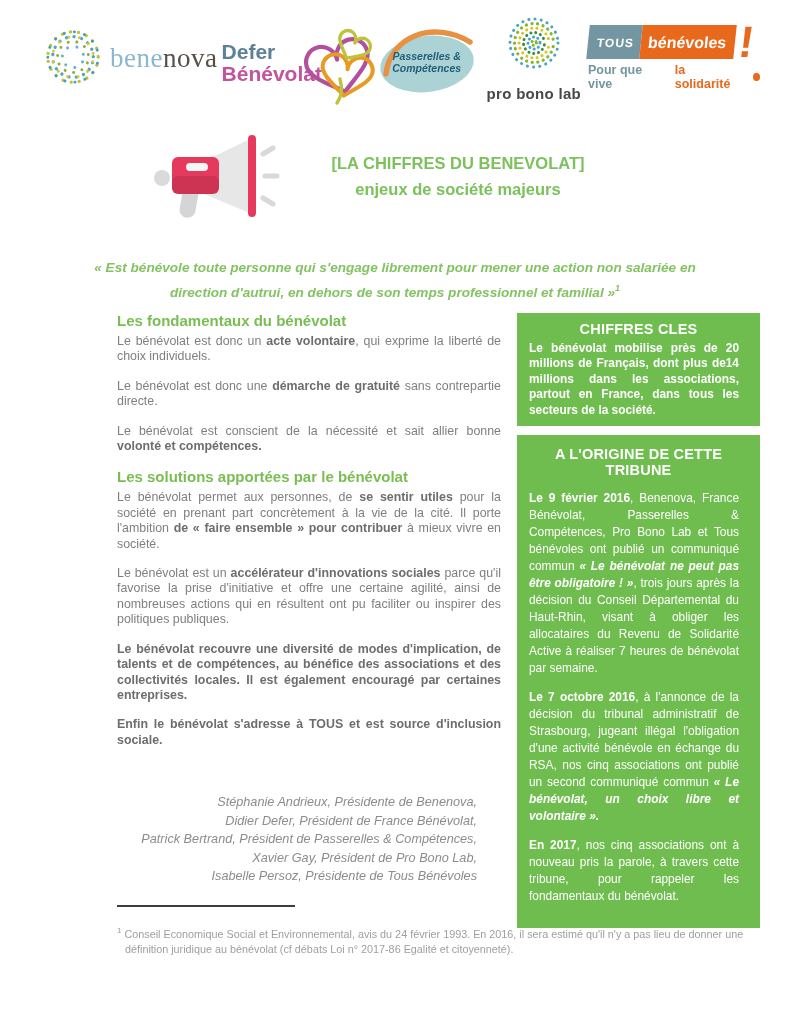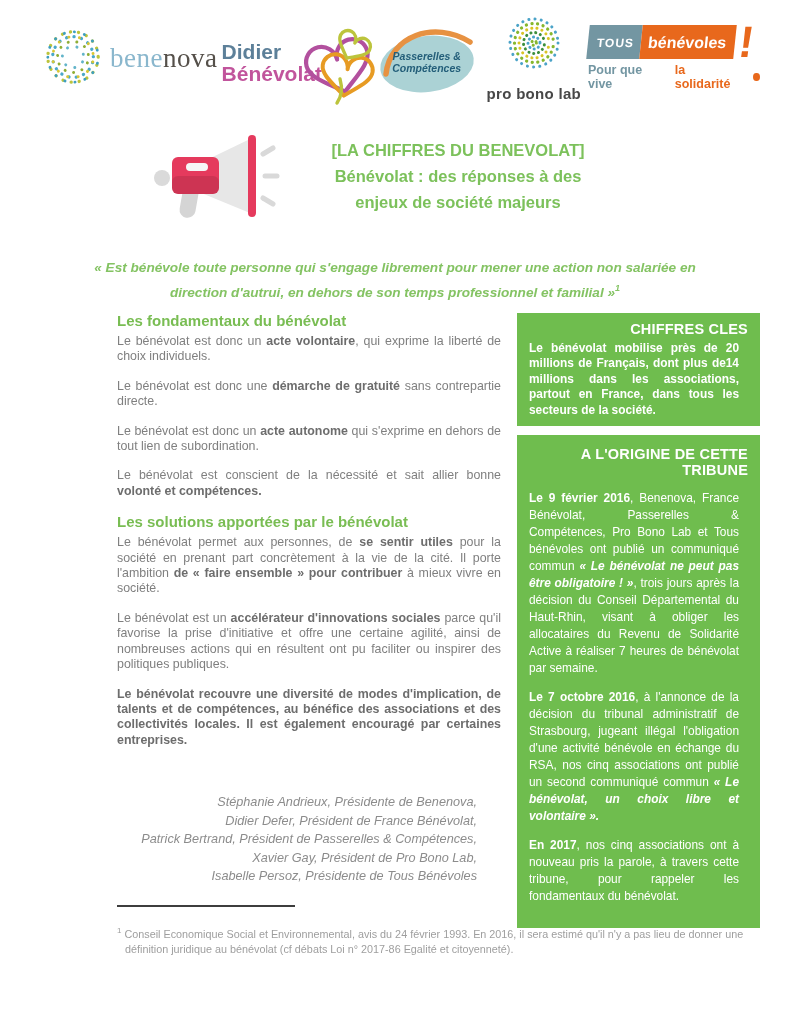--- a/index.html
+++ b/index.html
@@ -61,21 +61,21 @@
   .para .b{font-weight:bold;color:#6d6d6d;}
 
   .signatures{position:absolute;top:793px;left:117px;width:360px;text-align:right;
               font-style:italic;color:#8c8c8c;font-size:12.7px;line-height:18.6px;}
 
   
   .sidebar{position:absolute;top:313px;left:517px;width:243px;}
   .box{background:#6fbd4e;color:#fff;box-sizing:border-box;text-align:justify;}
   .box1{padding:8px 12px 8px 12px;margin-bottom:9px;min-height:97px;}
   .box2{padding:11px 12px 11px 12px;min-height:447px;}
-  .box h3{margin:0;font-size:14.5px;font-weight:bold;letter-spacing:.2px;text-align:right;}
+  .box h3{margin:0;font-size:14.5px;font-weight:bold;letter-spacing:.2px;text-align:center;}
   .box1 h3{margin-bottom:4px;}
   .box2 h3{margin-bottom:12px;}
   .bp{margin:0 9px 12px 0;font-size:11.9px;line-height:17px;}
   .box1 .bp{font-weight:bold;line-height:15.4px;margin-bottom:0;}
   .box .b{font-weight:bold;}
   .box .i{font-style:italic;}
 
   
   .fn-rule{position:absolute;top:905px;left:117px;width:178px;height:2px;background:#3d3d3d;}
   .fn{position:absolute;top:912px;left:117px;width:648px;color:#9e9e9e;
@@ -98,21 +98,21 @@
           <circle cx="32" cy="31" r="21" stroke="#d9c733" stroke-width="3" stroke-dasharray="0.1 11" stroke-dashoffset="6"></circle>
           <circle cx="32" cy="31" r="16" stroke="#8fae35" stroke-width="3" stroke-dasharray="0.1 9" stroke-dashoffset="3"></circle>
           <circle cx="32" cy="31" r="11" stroke="#62b4c9" stroke-width="3" stroke-dasharray="0.1 10" stroke-dashoffset="5"></circle>
         </g>
       </svg>
       <span class="bn-text"><span class="bn1">bene</span><span class="bn2">nova</span></span>
     </div>
 
     <div class="logo fb">
       <div class="fb-text">
-        <span class="fb1">Didier</span>
+        <span class="fb1">Defer</span>
         <span class="fb2">Bénévolat</span>
       </div>
       <svg class="fb-hearts" width="80" height="92" viewBox="0 0 80 92">
         <g fill="none" stroke-linecap="round" stroke-linejoin="round">
           <path d="M0,14 C0,4 -8,-4 -17,-4 C-27,-4 -34,4 -34,13 C-34,26 -17,36 0,50 C17,36 34,26 34,13 C34,4 27,-4 17,-4 C8,-4 0,4 0,14 Z" transform="translate(34,32) rotate(-14) scale(0.92)" stroke="#b2509e" stroke-width="4.6"></path>
           <path d="M0,14 C0,4 -8,-4 -17,-4 C-27,-4 -34,4 -34,13 C-34,26 -17,36 0,50 C17,36 34,26 34,13 C34,4 27,-4 17,-4 C8,-4 0,4 0,14 Z" transform="translate(49,44) rotate(8) scale(0.74)" stroke="#e79b23" stroke-width="5.4"></path>
           <path d="M0,14 C0,4 -8,-4 -17,-4 C-27,-4 -34,4 -34,13 C-34,26 -17,36 0,50 C17,36 34,26 34,13 C34,4 27,-4 17,-4 C8,-4 0,4 0,14 Z" transform="translate(58,22) rotate(28) scale(0.48)" stroke="#bcc43c" stroke-width="7"></path>
           <path d="M40,64 q4,14 -3,24" stroke="#bcc43c" stroke-width="3.4"></path>
         </g>
       </svg>
@@ -169,40 +169,39 @@
       <rect x="22" y="50" width="47" height="18" rx="6" fill="rgba(0,0,0,0.10)"></rect>
       <rect x="36" y="37" width="22" height="8" rx="4" fill="#f6f6f6"></rect>
       <g stroke="#d9d9d9" stroke-width="5" stroke-linecap="round">
         <line x1="113" y1="28" x2="123" y2="22"></line>
         <line x1="115" y1="50" x2="127" y2="50"></line>
         <line x1="113" y1="72" x2="123" y2="78"></line>
       </g>
     </svg>
     <div class="banner-title">
       <div>[LA CHIFFRES DU BENEVOLAT]</div>
-      <div>Bénévolat : des réponses à des</div>
       <div>enjeux de société majeurs</div>
     </div>
   </div>
 
   <div class="quote"><span>« Est bénévole toute personne qui s'engage librement pour mener une action non salariée en direction d'autrui, en dehors de son temps professionnel et familial »</span><sup>1</sup></div>
 
   <div class="main">
     <section class="sec sec1">
       <h2 class="green-h">Les fondamentaux du bénévolat</h2>
       <p class="para"><span>Le bénévolat est donc un </span><span class="b">acte volontaire</span><span>, qui exprime la liberté de choix individuels.</span></p>
       <p class="para"><span>Le bénévolat est donc une </span><span class="b">démarche de gratuité</span><span> sans contrepartie directe.</span></p>
-      <p class="para"><span>Le bénévolat est donc un </span><span class="b">acte autonome</span><span> qui s'exprime en dehors de tout lien de subordination.</span></p>
       <p class="para"><span>Le bénévolat est conscient de la nécessité et sait allier bonne </span><span class="b">volonté et compétences.</span></p>
     </section>
     <section class="sec sec2">
       <h2 class="green-h">Les solutions apportées par le bénévolat</h2>
       <p class="para"><span>Le bénévolat permet aux personnes, de </span><span class="b">se sentir utiles</span><span> pour la société en prenant part concrètement à la vie de la cité. Il porte l'ambition </span><span class="b">de « faire ensemble » pour contribuer</span><span> à mieux vivre en société.</span></p>
       <p class="para"><span>Le bénévolat est un </span><span class="b">accélérateur d'innovations sociales</span><span> parce qu'il favorise la prise d'initiative et offre une certaine agilité, ainsi de nombreuses actions qui en résultent ont pu faciliter ou inspirer des politiques publiques.</span></p>
       <p class="para"><span class="b">Le bénévolat recouvre une diversité de modes d'implication, de talents et de compétences, au bénéfice des associations et des collectivités locales. Il est également encouragé par certaines entreprises.</span></p>
+      <p class="para"><span class="b">Enfin le bénévolat s'adresse à TOUS et est source d'inclusion sociale.</span></p>
     </section>
   </div>
 
   <div class="signatures">
     <div>Stéphanie Andrieux, Présidente de Benenova,</div>
     <div>Didier Defer, Président de France Bénévolat,</div>
     <div>Patrick Bertrand, Président de Passerelles &amp; Compétences,</div>
     <div>Xavier Gay, Président de Pro Bono Lab,</div>
     <div>Isabelle Persoz, Présidente de Tous Bénévoles</div>
   </div>

